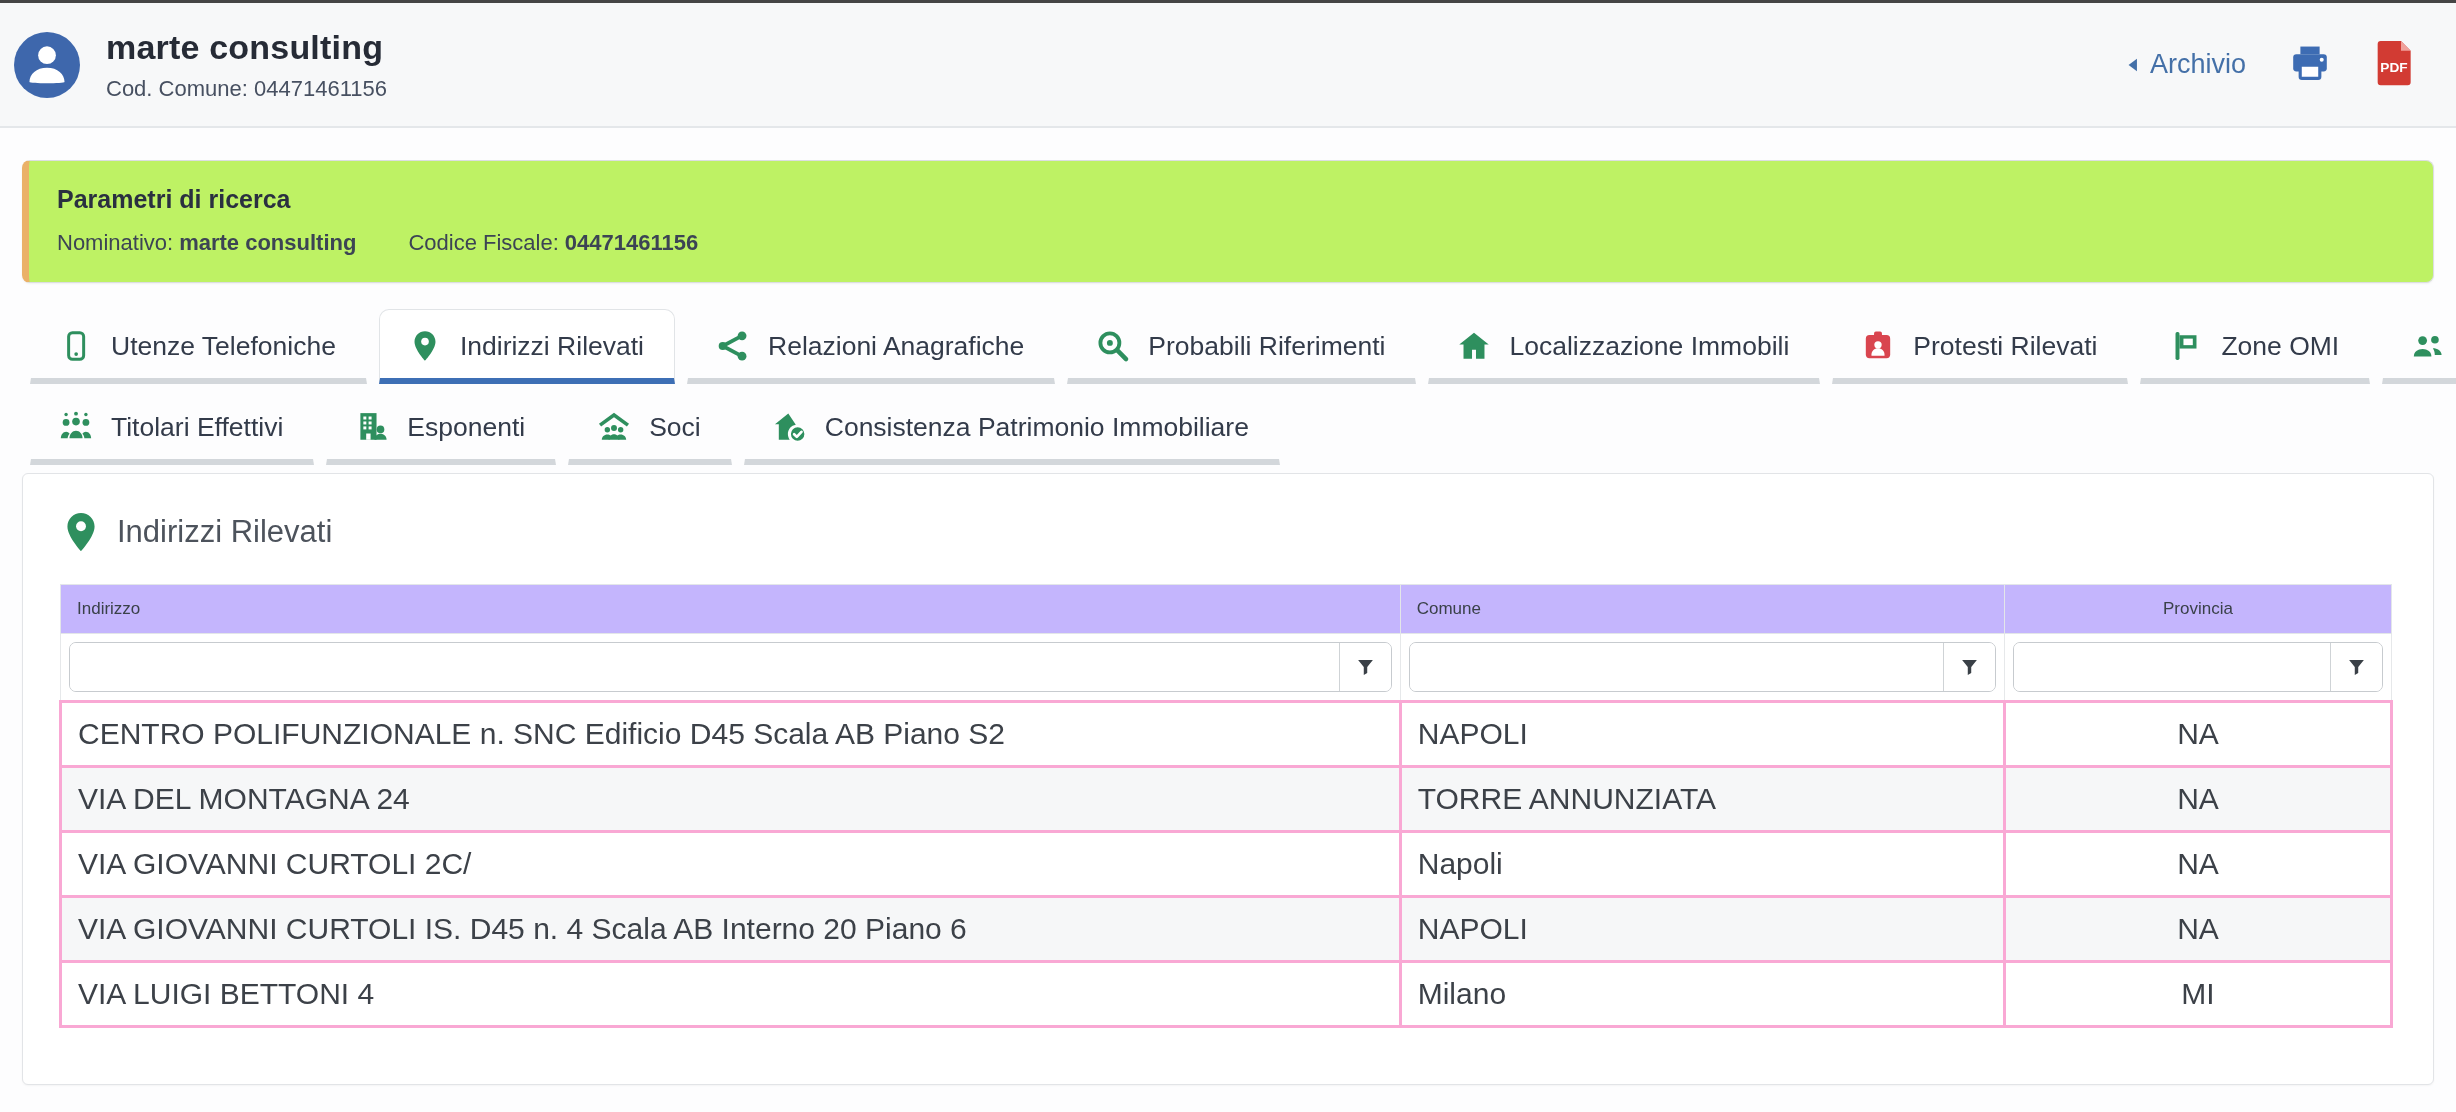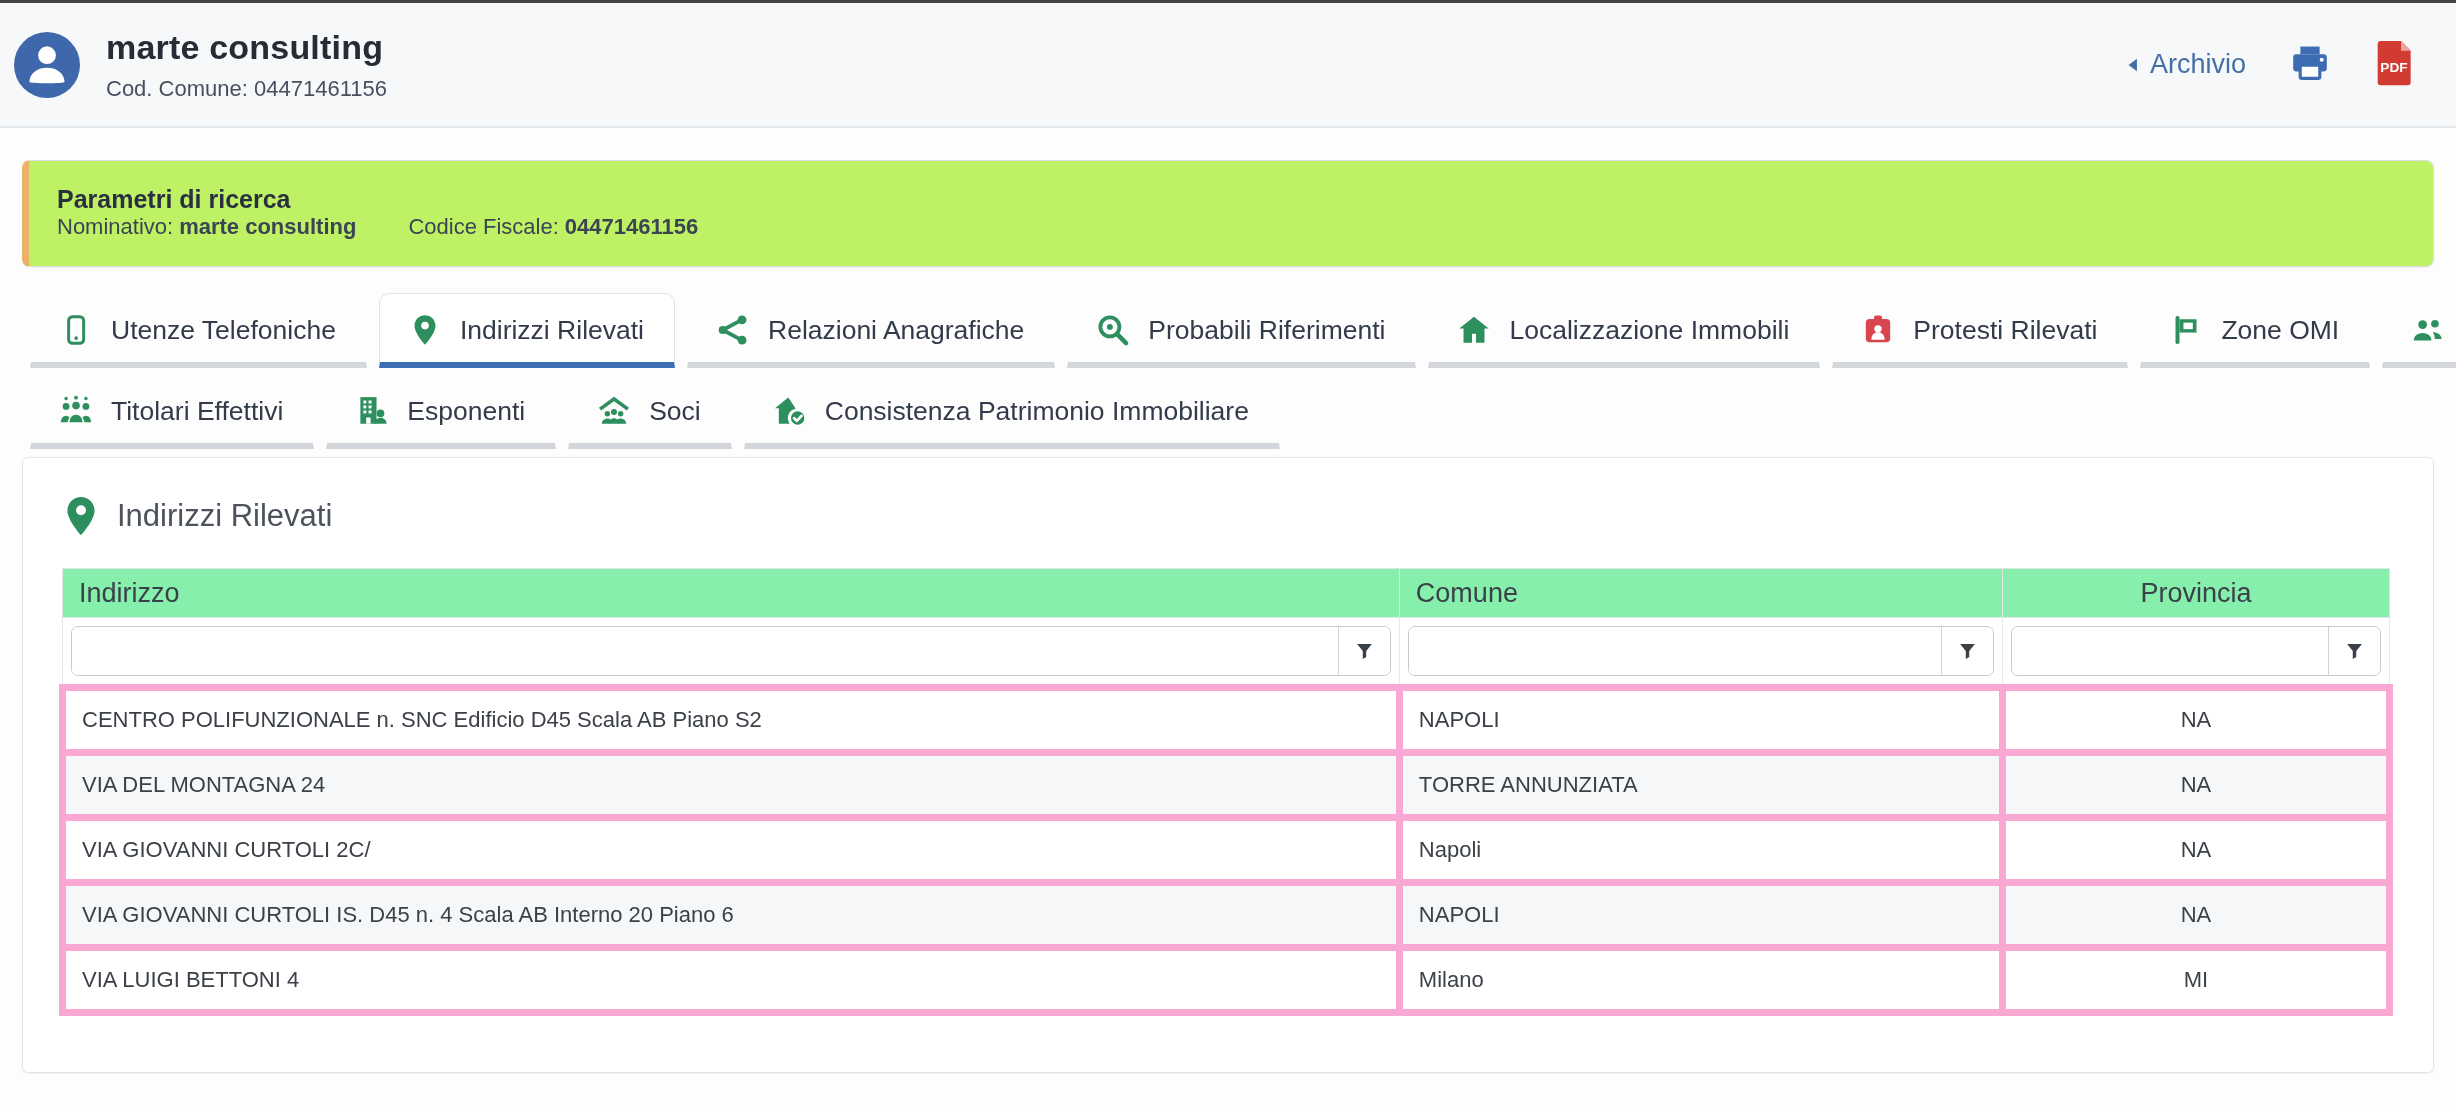--- a/index.html
+++ b/index.html
@@ -42,21 +42,21 @@
   .params-card {
     margin: 32px 22px 0 22px;
     background: #bef264;
     border: 1px solid #dcdee1;
     border-left: 7px solid var(--amber);
     border-radius: 8px;
     padding: 24px 28px 26px 28px;
     box-shadow: 0 1px 2px rgba(0,0,0,.05);
   }
   .params-title { font-size: 25px; font-weight: 700; color: #2a3040; }
-  .params-line { font-size: 22px; color: #3c4454; display: flex; gap: 52px; }
+  .params-line { margin-top: 16px; font-size: 22px; color: #3c4454; display: flex; gap: 52px; }
   .params-line b { font-weight: 700; margin-left: 6px; }
 
   
   .tabs-row { display: flex; align-items: flex-end; padding: 0 30px; margin-top: 26px; flex-wrap: nowrap; }
   .tabs-row.second { margin-top: 6px; }
   .tab {
     display: inline-flex; align-items: center; gap: 18px;
     font-size: 26.5px; color: #333b4a;
     padding: 19px 30px 15px 28px;
     border: 1px solid transparent;
@@ -88,23 +88,23 @@
   .section-title { font-size: 31px; color: #4d535c; }
 
   
   table.grid {
     width: 100%;
     margin-top: 30px;
     border-collapse: collapse;
     border: 1px solid #d6d9dc;
   }
   table.grid th {
-    background: #86efac;
+    background: #c4b5fd;
     font-weight: 400;
-    font-size: 27px;
+    font-size: 17px;
     color: #3a4149;
     text-align: left;
     height: 49px;
     padding: 0 16px;
     border: 1px solid #e3e6e9;
   }
   table.grid th.center { text-align: center; }
   tr.filter-row td { padding: 8px; border: 1px solid #e6e8ea; background: #fff; }
   .filter-box {
     display: flex; align-items: stretch;
@@ -115,23 +115,23 @@
     flex: 1 1 auto; border: none; outline: none;
     font-size: 22px; padding: 0 14px; min-width: 0;
     font-family: "Liberation Sans", sans-serif;
   }
   .funnel-btn {
     flex: 0 0 52px; display: flex; align-items: center; justify-content: center;
     border-left: 1px solid #cfd3d6; cursor: pointer; color: #3a4047; background: #fff;
   }
   .funnel-btn svg { width: 23px; height: 23px; }
   tr.data-row td {
-    font-size: 22px; color: #3c4148;
+    font-size: 30px; color: #3c4148;
     height: 65px; padding: 0 16px;
-    border: 7px solid #f9a8d4;
+    border: 3px solid #f9a8d4;
   }
   tr.data-row:nth-child(odd) td { background: #fff; }
   tr.data-row:nth-child(even) td { background: #f6f7f8; }
   tr.data-row td.center { text-align: center; }
 </style>
 </head>
 <body>
 
 <div class="top-line"></div>
 

